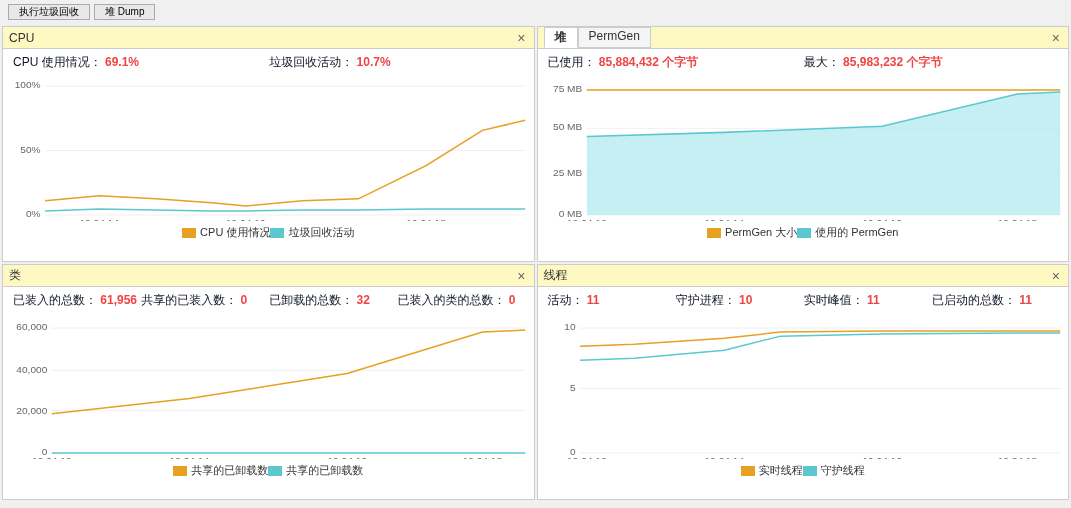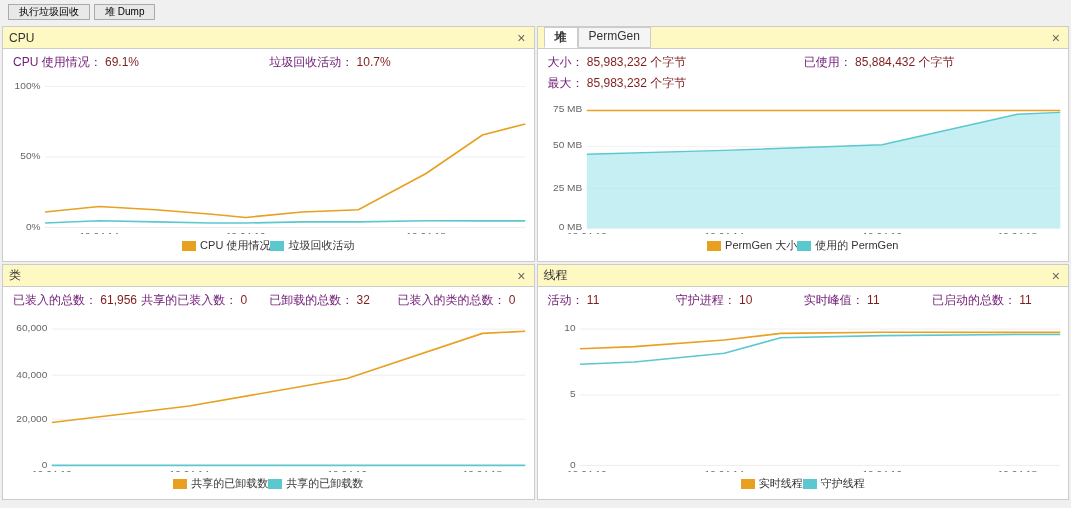--- a/index.html
+++ b/index.html
@@ -80,33 +80,33 @@
       padding: 4px 10px;
       gap: 2px;
     }
     .panel-stats.four-cols {
       grid-template-columns: 1fr 1fr 1fr 1fr;
     }
     .stat-item {
       font-size: 12px;
       padding: 1px 0;
     }
-    .stat-label { color: #701a75; }
-    .stat-value { color: #7f1d1d; font-weight: normal; }
+    .stat-label { color: #0f172a; }
+    .stat-value { color: #ef4444; font-weight: bold; }
     .chart-area {
       flex: 1;
       position: relative;
       overflow: hidden;
       padding: 4px 6px 2px 6px;
     }
     .chart-legend {
       display: flex;
       justify-content: center;
       gap: 0;
-      padding: 2px 0 8px;
+      padding: 2px 0 21px;
       font-size: 11px;
     }
     .legend-item {
       display: flex;
       align-items: center;
       gap: 4px;
     }
     .legend-color {
       width: 14px;
       height: 10px;
@@ -179,24 +179,20 @@
   <div class="panel">
     <div class="panel-header">
       <div class="panel-tabs">
         <div class="tab active">堆</div>
         <div class="tab">PermGen</div>
       </div>
       <span class="close-btn">×</span>
     </div>
     <div class="panel-stats">
       <div class="stat-item">
-        <span class="stat-label">大小：</span>
-        <span class="stat-value">85,983,232 个字节</span>
-      </div>
-      <div class="stat-item">
         <span class="stat-label">已使用：</span>
         <span class="stat-value">85,884,432 个字节</span>
       </div>
       <div class="stat-item">
         <span class="stat-label">最大：</span>
         <span class="stat-value">85,983,232 个字节</span>
       </div>
     </div>
     <div class="chart-area">
       <svg class="chart" viewBox="0 0 460 140" preserveAspectRatio="none">

